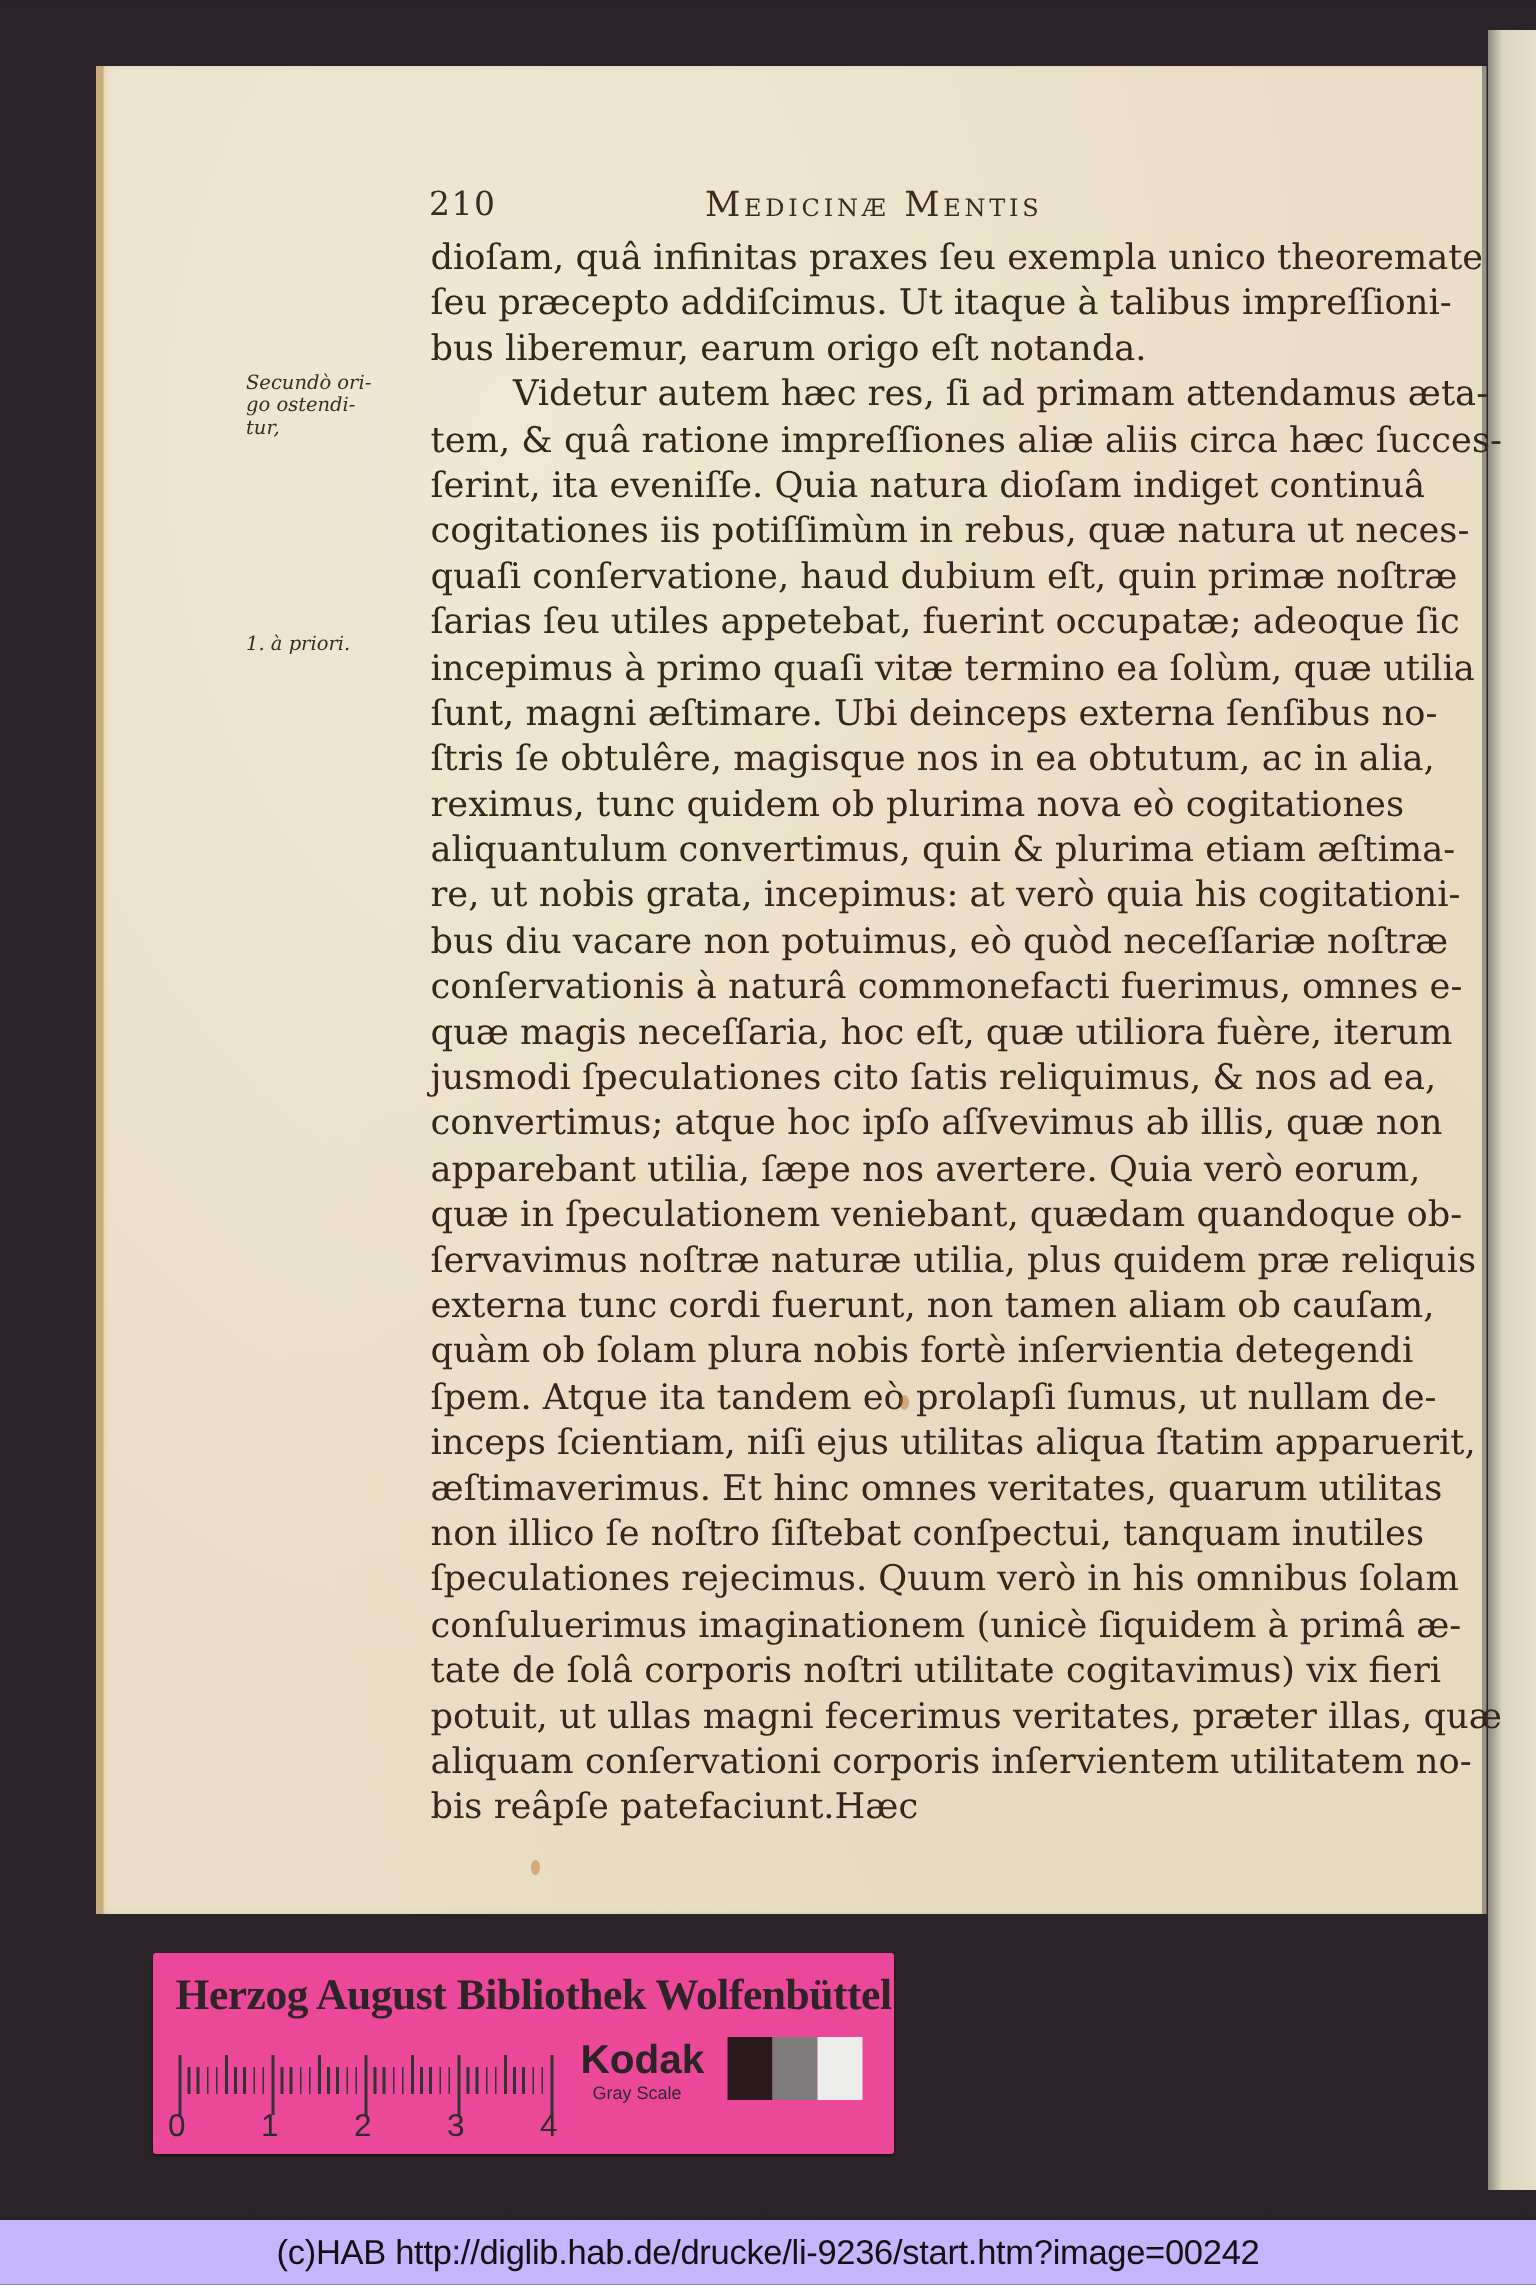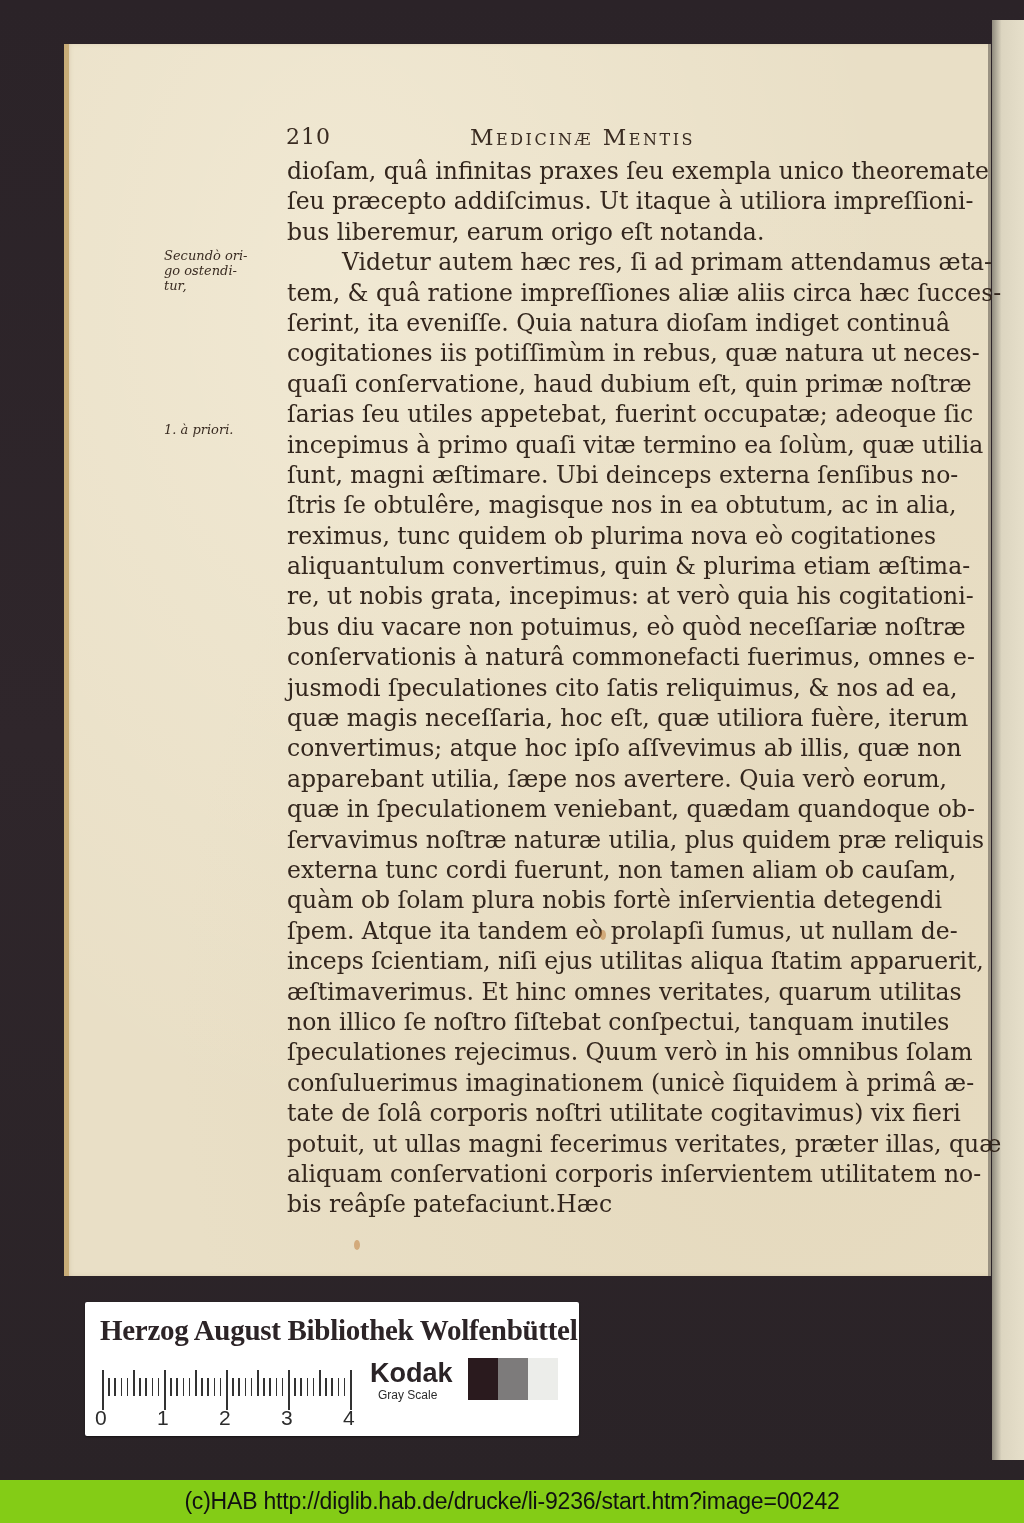--- a/index.html
+++ b/index.html
@@ -23,35 +23,35 @@
        font-size:23.5px;line-height:30.4px;color:#33261d;}
   .line{white-space:nowrap;text-align:justify;text-align-last:justify;height:30.4px;overflow:visible;}
   .line.last{text-align-last:left;}
   .line.indent{padding-left:55px;}
   .catchword-line{display:flex;}
   .margin-note{position:absolute;font-style:italic;font-size:13px;line-height:15px;color:#3a2c22;}
   .note1{left:164px;top:248px;width:115px;}
   .note2{left:164px;top:422px;width:115px;}
   .specks{position:absolute;width:6px;height:10px;border-radius:50%;background:rgba(190,120,50,.5);}
 
-  .ruler-card{position:absolute;left:85px;top:1302px;width:494px;height:134px;
-       background:#ffffff;border-radius:2px;box-shadow:0 1px 2px rgba(0,0,0,.5);
+  .ruler-card{position:absolute;left:102px;top:1302px;width:494px;height:134px;
+       background:#ec4899;border-radius:2px;box-shadow:0 1px 2px rgba(0,0,0,.5);
        font-family:"Liberation Sans",sans-serif;}
   .card-title{position:absolute;left:15px;top:12px;font-family:"Liberation Serif",serif;
        font-weight:bold;font-size:29px;color:#2c2427;letter-spacing:-.3px;white-space:nowrap;}
   .ruler{position:absolute;left:17px;top:64px;width:250px;height:44px;}
   .tick{position:absolute;bottom:0;width:1.5px;background:#333;}
   .ruler-labels{position:absolute;left:10px;top:104px;width:270px;height:24px;}
   .ruler-label{position:absolute;font-size:21px;color:#2c2c2c;}
   .kodak{position:absolute;left:285px;top:56px;font-weight:bold;font-size:27px;color:#2b2427;}
   .grayscale-label{position:absolute;left:293px;top:86px;font-size:12px;color:#2b2b2b;}
   .swatches{position:absolute;left:383px;top:56px;height:42px;display:flex;}
   .swatch{width:30px;height:42px;}
 
-  .footer{position:absolute;left:0;top:1480px;width:1024px;height:43px;background:#84cc16;
+  .footer{position:absolute;left:0;top:1480px;width:1024px;height:43px;background:#c4b5fd;
        font-family:"Liberation Sans",sans-serif;font-size:23px;color:#111;
        display:flex;align-items:center;justify-content:center;letter-spacing:-.2px;}
 </style>
 </head>
 <body>
 
 <div class="backdrop"></div>
 <div class="next-page"></div>
 
 <div class="page"></div>
@@ -65,38 +65,38 @@
   <div>Secundò ori-</div>
   <div>go ostendi-</div>
   <div>tur,</div>
 </div>
 <div class="margin-note note2">
   <div>1. à priori.</div>
 </div>
 
 <div class="body-text">
   <div class="line">dioſam, quâ infinitas praxes ſeu exempla unico theoremate</div>
-  <div class="line">ſeu præcepto addiſcimus.   Ut itaque à utiliora impreſſioni-</div>
+  <div class="line">ſeu præcepto addiſcimus.   Ut itaque à talibus impreſſioni-</div>
   <div class="line last">bus liberemur, earum origo eſt notanda.</div>
   <div class="line indent">Videtur autem hæc res, ſi ad primam attendamus æta-</div>
   <div class="line">tem, &amp; quâ ratione impreſſiones aliæ aliis circa hæc ſucces-</div>
   <div class="line">ſerint, ita eveniſſe.   Quia natura dioſam indiget continuâ</div>
   <div class="line">cogitationes iis potiſſimùm in rebus, quæ natura ut neces-</div>
   <div class="line">quaſi conſervatione, haud dubium eſt, quin primæ noſtræ</div>
   <div class="line">ſarias ſeu utiles appetebat, fuerint occupatæ; adeoque ſic</div>
   <div class="line">incepimus à primo quaſi vitæ termino ea ſolùm, quæ utilia</div>
   <div class="line">ſunt, magni æſtimare.   Ubi deinceps externa ſenſibus no-</div>
   <div class="line">ſtris ſe obtulêre, magisque nos in ea obtutum, ac in alia,</div>
   <div class="line">reximus, tunc quidem ob plurima nova eò cogitationes</div>
   <div class="line">aliquantulum convertimus, quin &amp; plurima etiam æſtima-</div>
   <div class="line">re, ut nobis grata, incepimus: at verò quia his cogitationi-</div>
   <div class="line">bus diu vacare non potuimus, eò quòd neceſſariæ noſtræ</div>
   <div class="line">conſervationis à naturâ commonefacti fuerimus, omnes e-</div>
+  <div class="line">quæ magis neceſſaria, hoc eſt, quæ utiliora fuère, iterum</div>
   <div class="line">jusmodi ſpeculationes cito ſatis reliquimus, &amp; nos ad ea,</div>
-  <div class="line">quæ magis neceſſaria, hoc eſt, quæ utiliora fuère, iterum</div>
   <div class="line">convertimus; atque hoc ipſo aſſvevimus ab illis, quæ non</div>
   <div class="line">apparebant utilia, ſæpe nos avertere.   Quia verò eorum,</div>
   <div class="line">quæ in ſpeculationem veniebant, quædam quandoque ob-</div>
   <div class="line">ſervavimus noſtræ naturæ utilia, plus quidem præ reliquis</div>
   <div class="line">externa tunc cordi fuerunt, non tamen aliam ob cauſam,</div>
   <div class="line">quàm ob ſolam plura nobis fortè inſervientia detegendi</div>
   <div class="line">ſpem.   Atque ita tandem eò prolapſi ſumus, ut nullam de-</div>
   <div class="line">inceps ſcientiam, niſi ejus utilitas aliqua ſtatim apparuerit,</div>
   <div class="line">æſtimaverimus.   Et hinc omnes veritates, quarum utilitas</div>
   <div class="line">non illico ſe noſtro ſiſtebat conſpectui, tanquam inutiles</div>

